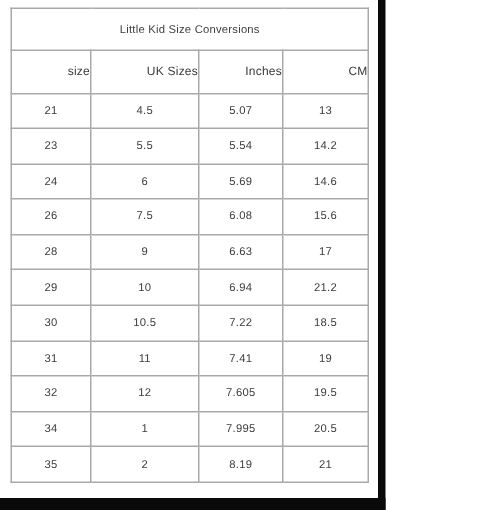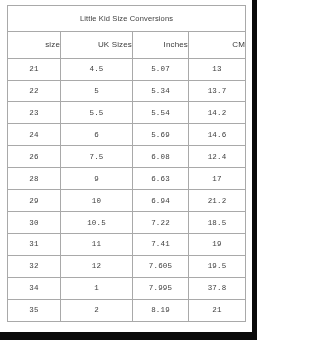--- a/index.html
+++ b/index.html
@@ -55,21 +55,20 @@
     color: #3a3a3a;
   }
   tr.header-row td {
     height: 22px;
     font-size: 8px;
     color: #3a3a3a;
     text-align: right;
   }
   tr.data-row td {
     height: 18.2px;
-    font-family: Liberation Mono, monospace;
   }
   col.c-size { width: 53px; }
   col.c-uk { width: 72px; }
   col.c-in { width: 56px; }
   col.c-cm { width: 57px; }
 
   
   #bottom-bar {
     position: absolute;
     left: 0;
@@ -111,42 +110,36 @@
           <td>CM</td>
         </tr>
 
         <tr class="data-row">
           <td>21</td>
           <td>4.5</td>
           <td>5.07</td>
           <td>13</td>
         </tr>
         <tr class="data-row">
-          <td>22</td>
-          <td>5</td>
-          <td>5.34</td>
-          <td>13.7</td>
-        </tr>
-        <tr class="data-row">
           <td>23</td>
           <td>5.5</td>
           <td>5.54</td>
           <td>14.2</td>
         </tr>
         <tr class="data-row">
           <td>24</td>
           <td>6</td>
           <td>5.69</td>
           <td>14.6</td>
         </tr>
         <tr class="data-row">
           <td>26</td>
           <td>7.5</td>
           <td>6.08</td>
-          <td>12.4</td>
+          <td>15.6</td>
         </tr>
         <tr class="data-row">
           <td>28</td>
           <td>9</td>
           <td>6.63</td>
           <td>17</td>
         </tr>
         <tr class="data-row">
           <td>29</td>
           <td>10</td>
@@ -168,21 +161,21 @@
         <tr class="data-row">
           <td>32</td>
           <td>12</td>
           <td>7.605</td>
           <td>19.5</td>
         </tr>
         <tr class="data-row">
           <td>34</td>
           <td>1</td>
           <td>7.995</td>
-          <td>37.8</td>
+          <td>20.5</td>
         </tr>
         <tr class="data-row">
           <td>35</td>
           <td>2</td>
           <td>8.19</td>
           <td>21</td>
         </tr>
       </tbody>
     </table>
   </div>

